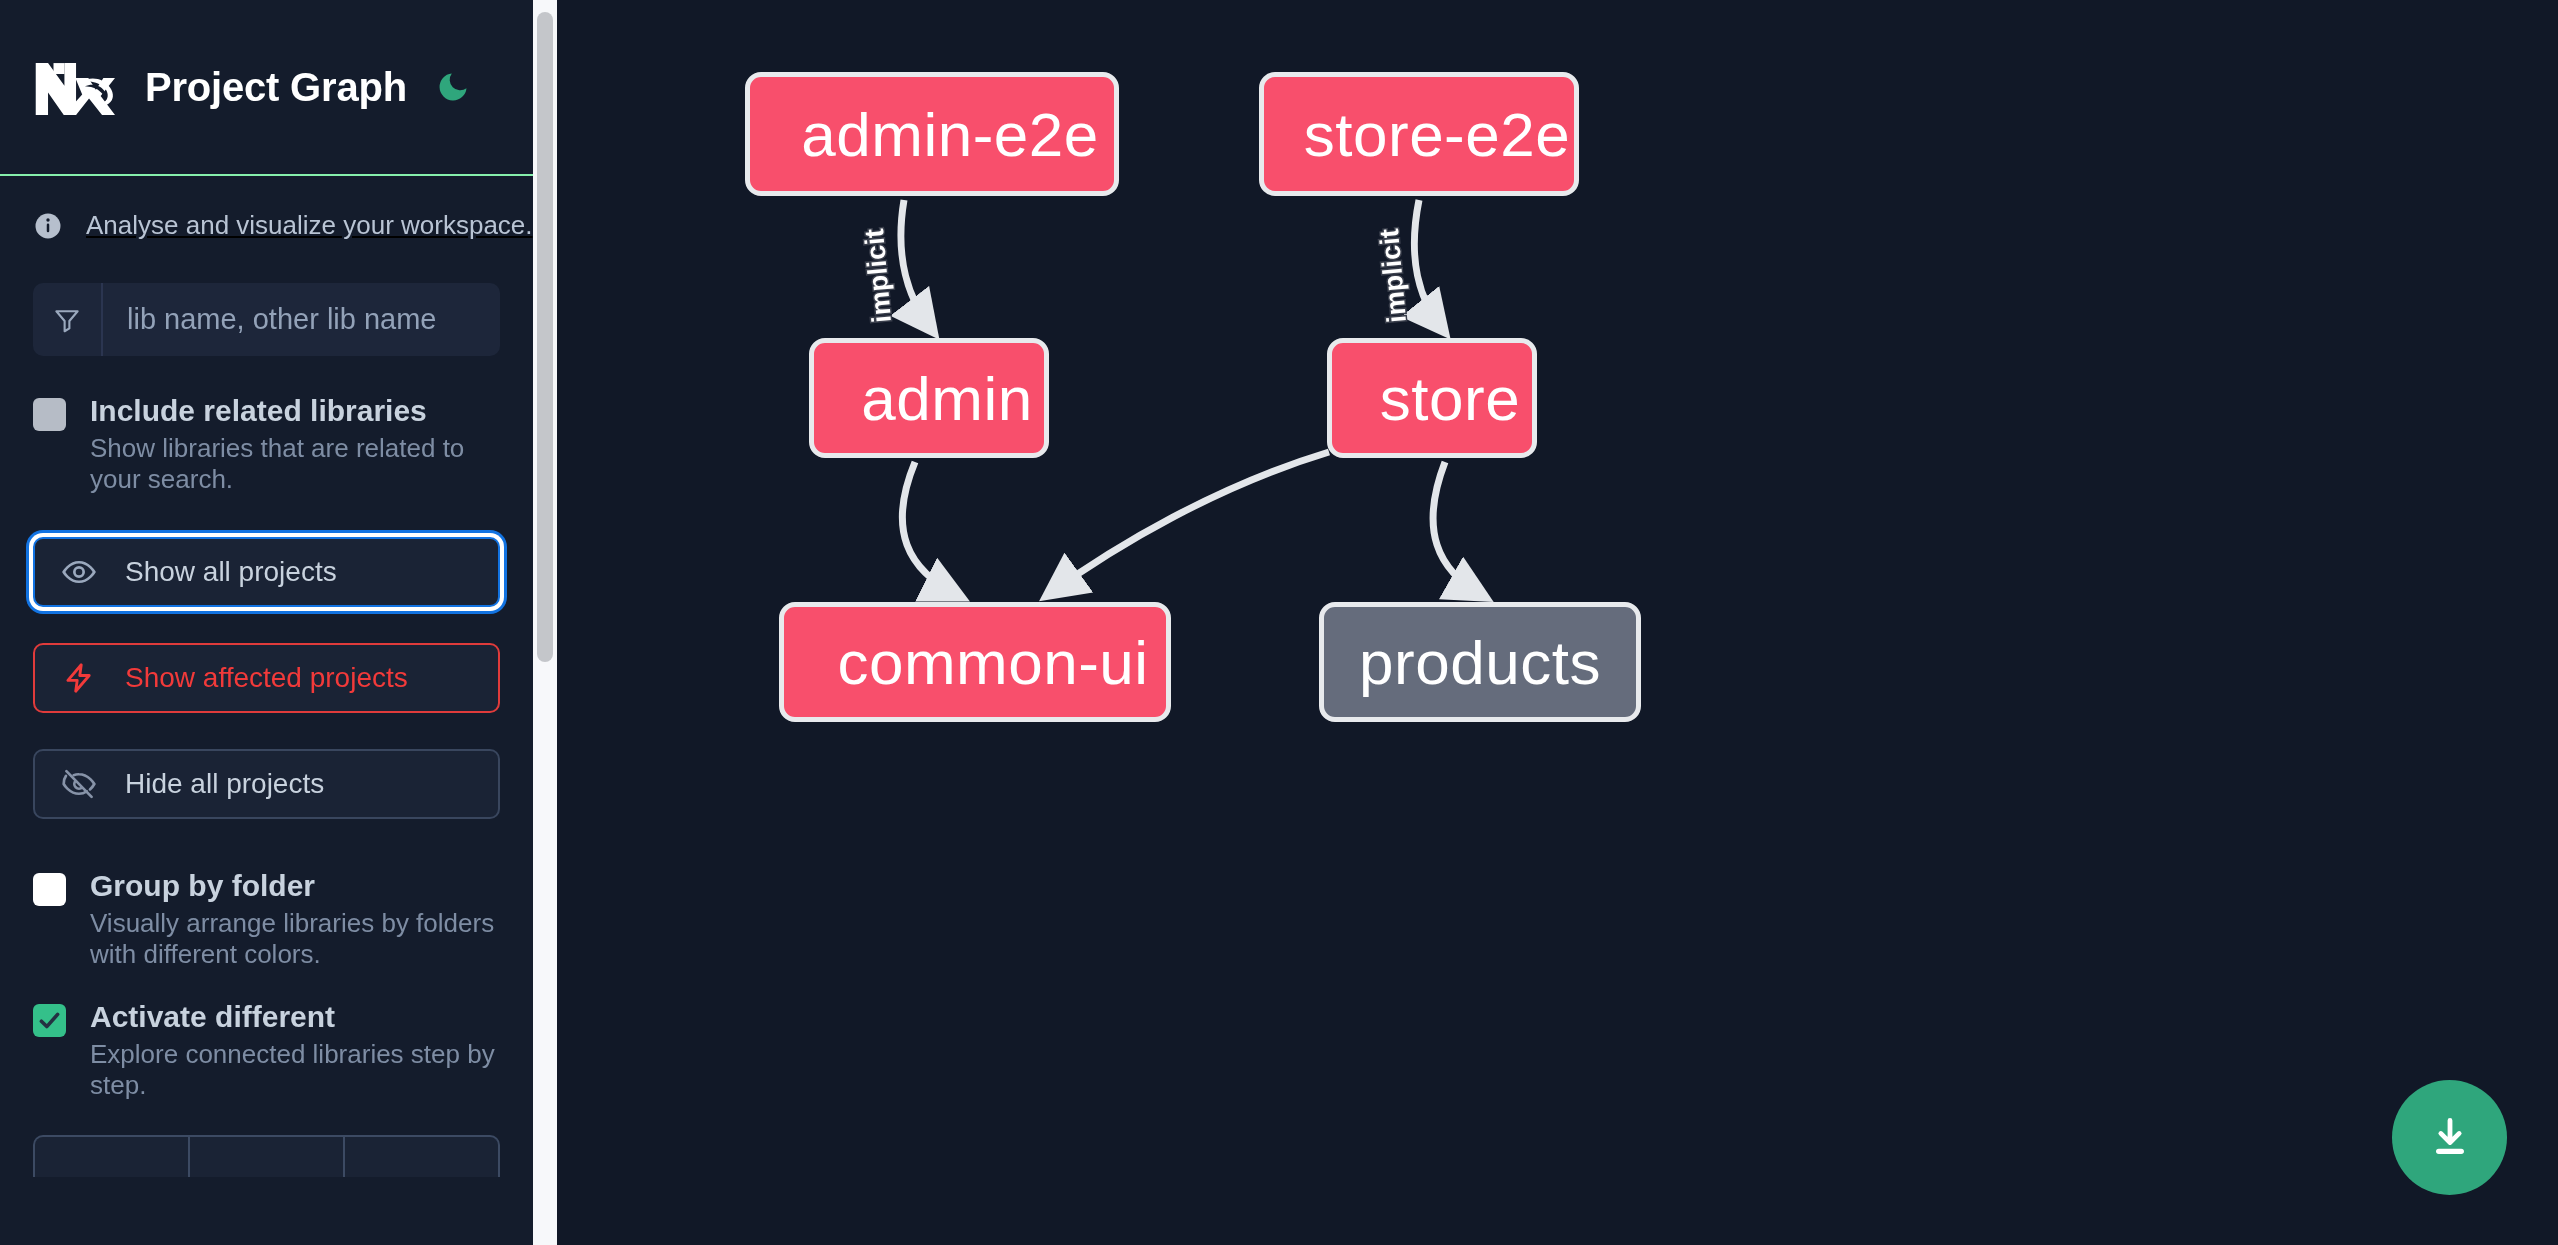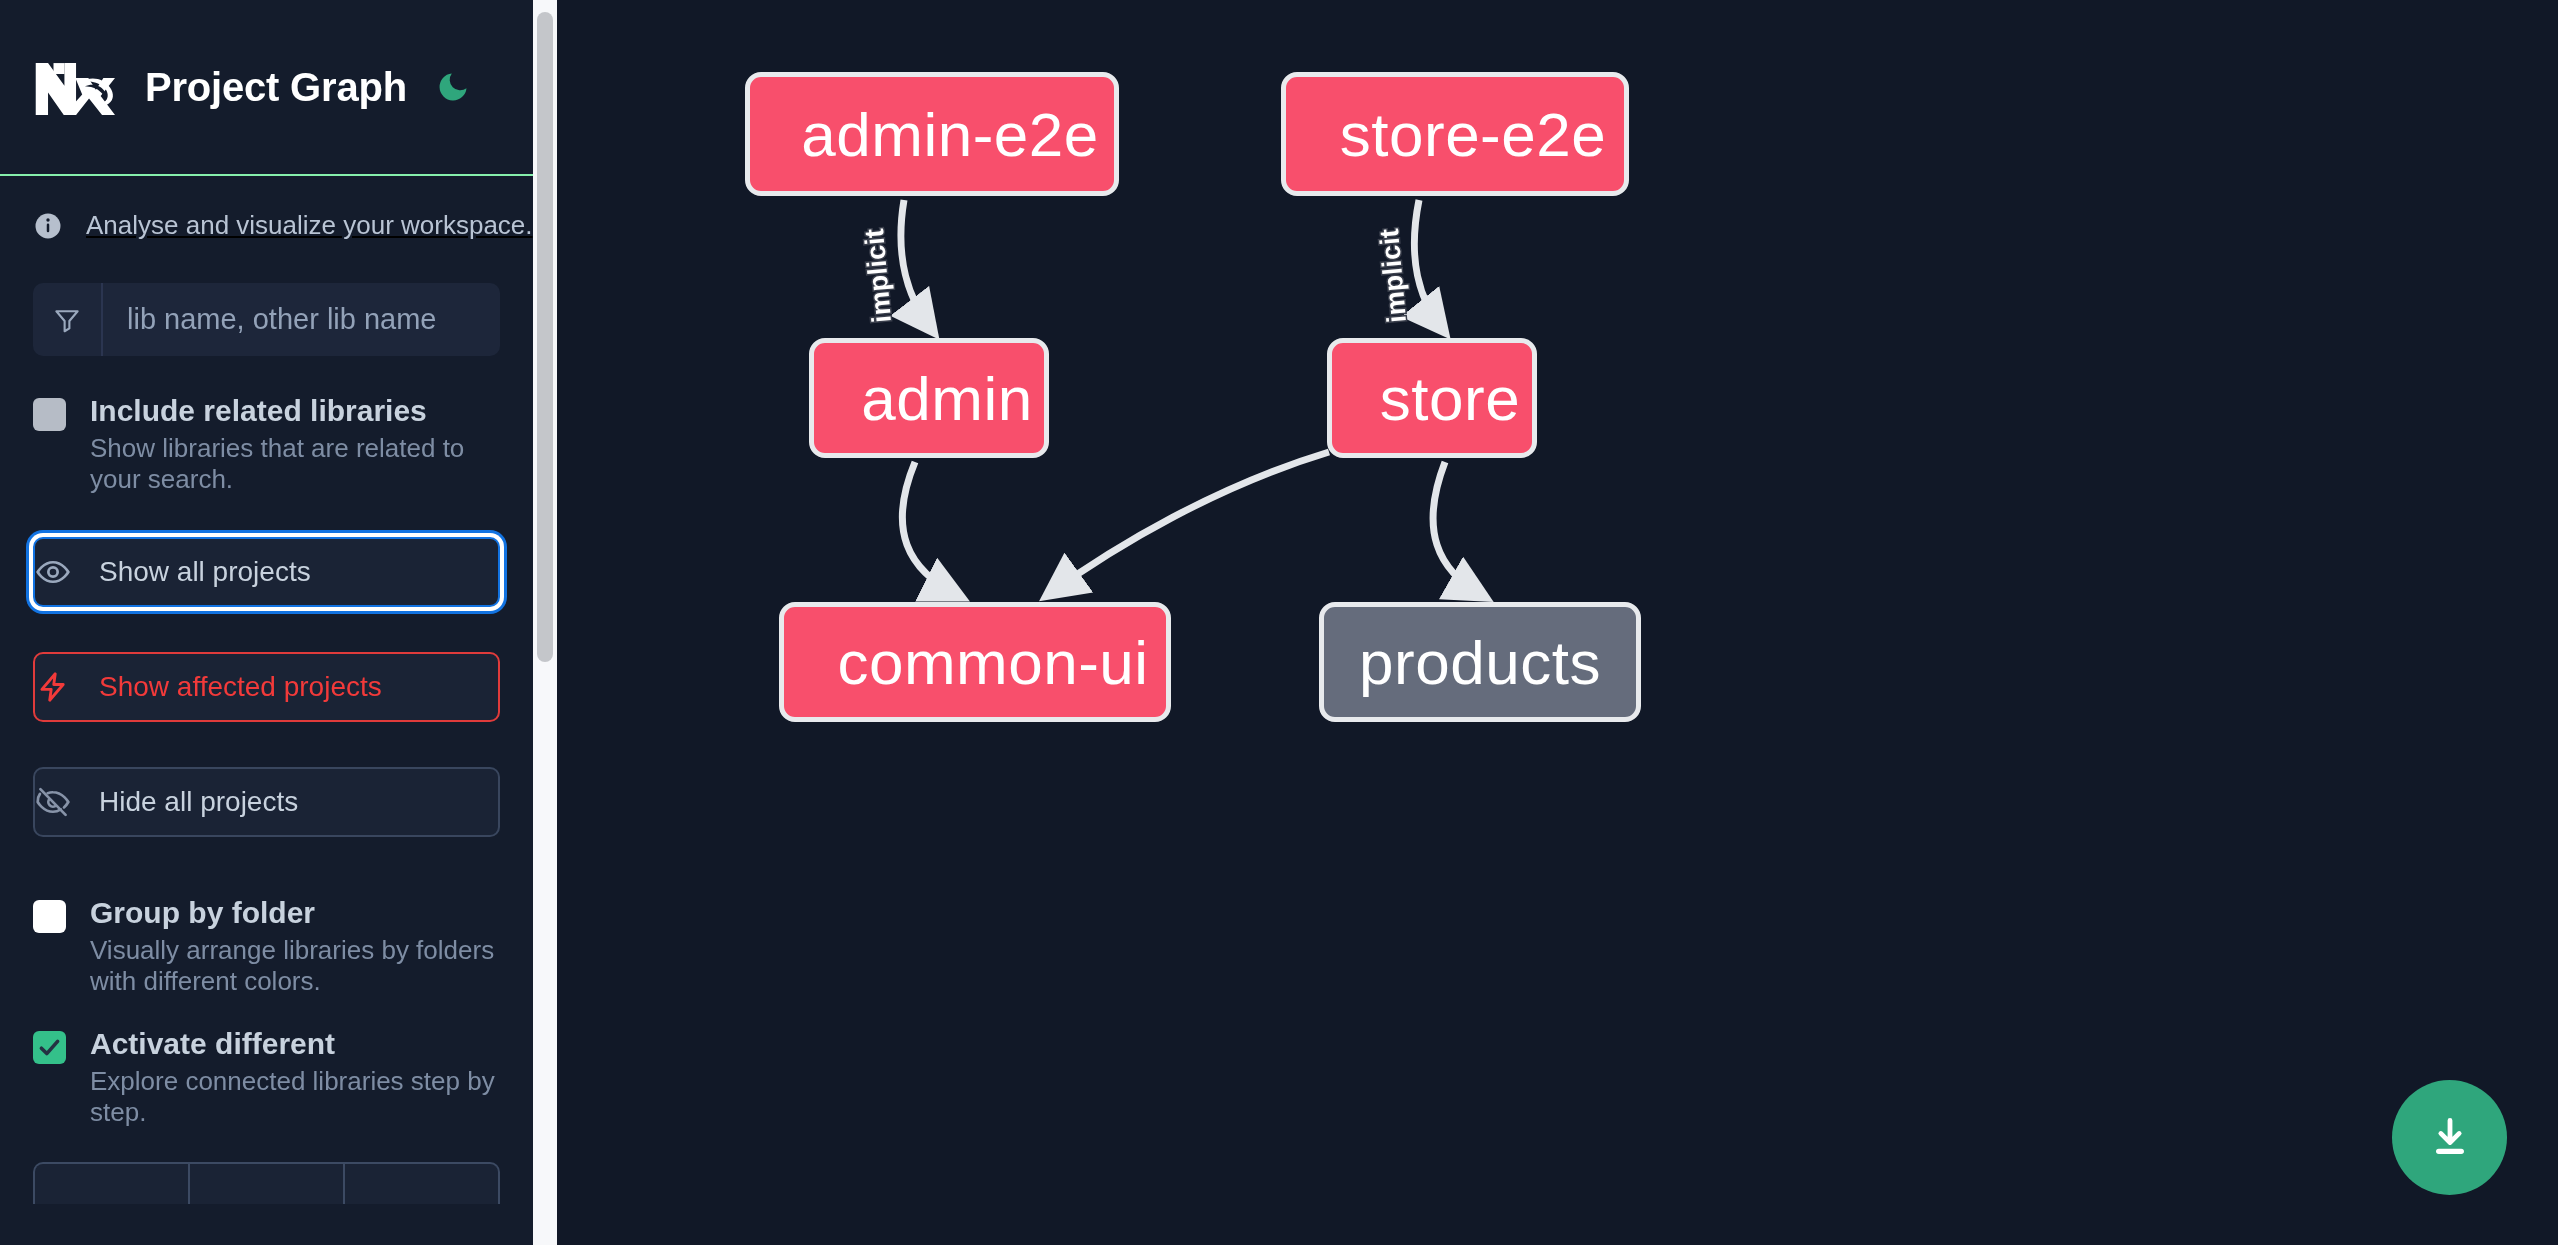--- a/index.html
+++ b/index.html
@@ -159,21 +159,22 @@
   }
 
   .btn-stack { padding: 42px 33px 0 33px; }
   .gbtn {
     position: relative;
     display: flex;
     align-items: center;
     height: 70px;
     border-radius: 10px;
     box-sizing: border-box;
-    margin-bottom: 45px;
+    margin-bottom: 36px;
+    padding-left: 26px;
     background: #1a2335;
     border: 2px solid #39465e;
     cursor: pointer;
   }
   .gbtn .gicon { width: 36px; height: 36px; flex: 0 0 36px; }
   .gbtn .glabel {
     margin-left: 28px;
     font-size: 28px;
     color: #c8d2de;
     white-space: nowrap;
@@ -391,21 +392,21 @@
       <path d="M888 462 C 862 530 880 570 926 596" fill="none" stroke="#e3e6ea" stroke-width="7" marker-end="url(#arrow)"></path>
 
       <text x="330" y="275" fill="#ffffff" font-family="Liberation Sans, sans-serif" font-size="27" font-weight="700" text-anchor="middle" transform="rotate(-95 330 275)" stroke="#3a3f4c" stroke-width="3" paint-order="stroke">implicit</text>
       <text x="845" y="275" fill="#ffffff" font-family="Liberation Sans, sans-serif" font-size="27" font-weight="700" text-anchor="middle" transform="rotate(-95 845 275)" stroke="#3a3f4c" stroke-width="3" paint-order="stroke">implicit</text>
     </svg>
 
     <div class="node pink" style="left:188px;top:72px;width:374px;height:124px">
       <span>admin-e2e</span>
     </div>
 
-    <div class="node pink" style="left:724px;top:72px;width:348px;height:124px">
+    <div class="node pink" style="left:702px;top:72px;width:320px;height:124px">
       <span>store-e2e</span>
     </div>
 
     <div class="node pink" style="left:252px;top:338px;width:240px;height:120px">
       <span>admin</span>
     </div>
 
     <div class="node pink" style="left:770px;top:338px;width:210px;height:120px">
       <span>store</span>
     </div>

